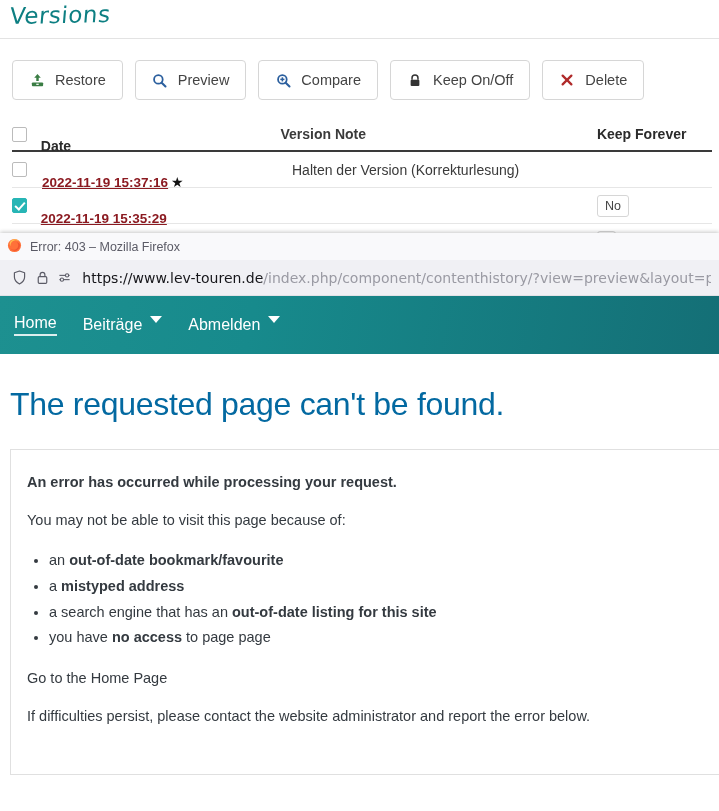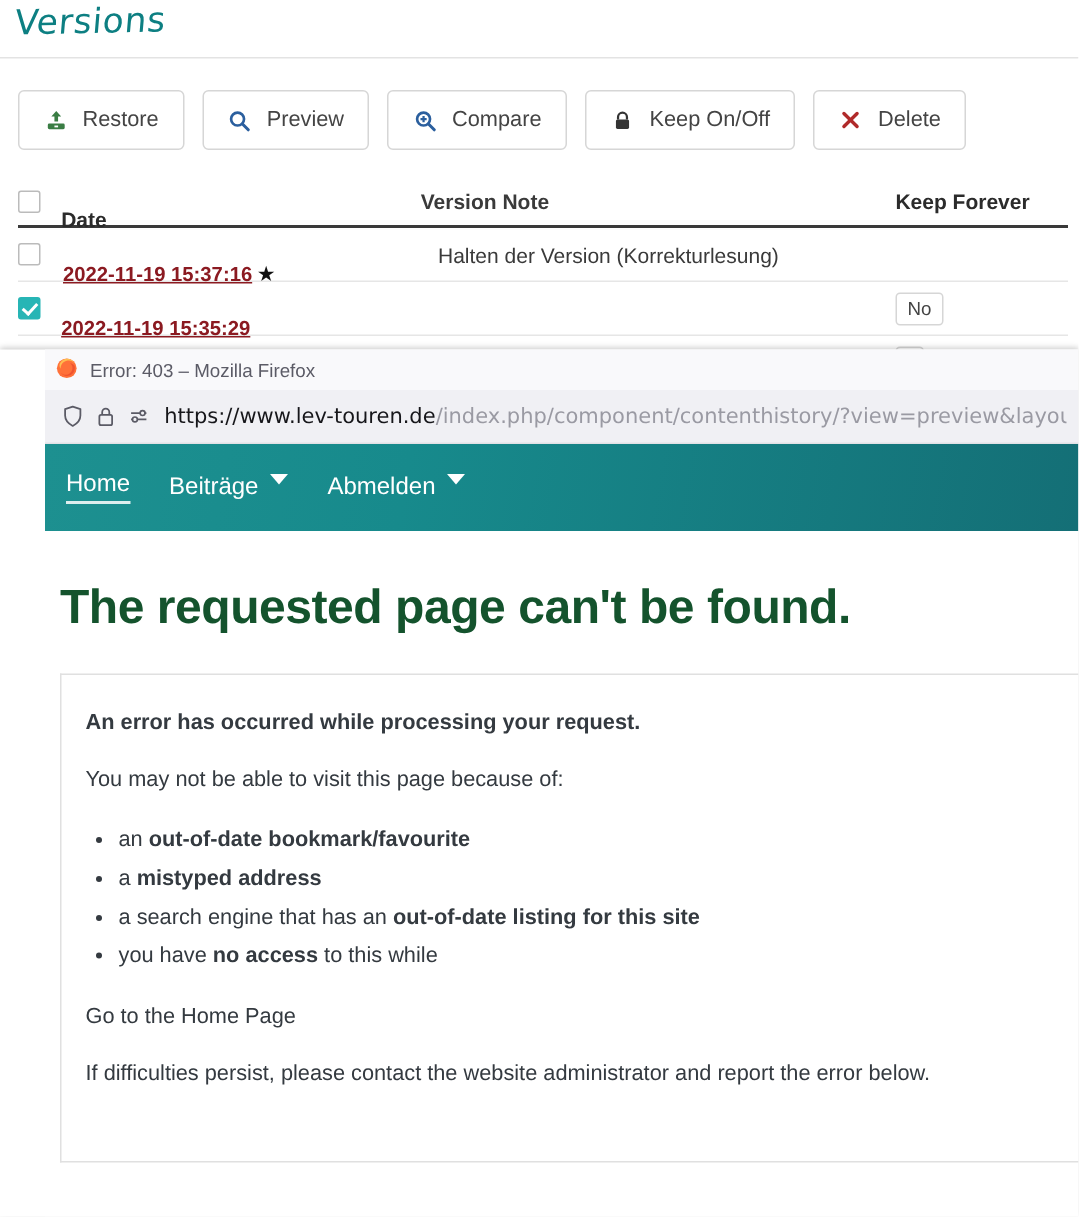--- a/index.html
+++ b/index.html
@@ -55,21 +55,21 @@
 
   .keepbadge {
     display: inline-flex; align-items: center; gap: 5px;
     border: 1px solid #d6d6d6; border-radius: 3px; background: #fff;
     padding: 3px 7px; font-size: 12.5px; color: #444; cursor: pointer;
   }
 
   
   .ffwin {
     position: absolute; left: 0; top: 233px; width: 719px; height: 578px;
-    background: #fff; box-shadow: 0 -1px 4px rgba(0,0,0,.22); padding-left: 30px;
+    background: #fff; box-shadow: 0 -1px 4px rgba(0,0,0,.22);
   }
   .fftitle {
     height: 27px; background: #f9f9fb; display: flex; align-items: center; gap: 8px; padding-left: 7px;
     font-size: 12.5px; color: #5b5b66;
   }
   .ffnav {
     height: 36px; background: #f0f0f4; display: flex; align-items: center; gap: 0; padding: 0 8px;
     border-bottom: 1px solid #e2e2e6;
   }
   .ffico { width: 26px; height: 26px; display: flex; align-items: center; justify-content: center; }
@@ -86,21 +86,21 @@
     height: 58px;
     background: linear-gradient(100deg, #1d9090 0%, #178a8c 35%, #146f76 100%);
     display: flex; align-items: center; gap: 26px; padding: 0 14px;
   }
   .navlink { color: #fff; font-size: 16px; display: flex; align-items: flex-start; gap: 8px; cursor: pointer; }
   .navlink.active { border-bottom: 2px solid rgba(255,255,255,.85); padding-bottom: 2px; }
   .caret { width: 0; height: 0; border-left: 6px solid transparent; border-right: 6px solid transparent; border-top: 7px solid #fff; }
 
   .errhead {
     margin: 32px 0 0 10px;
-    color: #14532d; font-size: 32px; font-weight: bold;
+    color: #0369a1; font-size: 32px; font-weight: normal;
     font-family: "Liberation Sans", sans-serif; letter-spacing: -0.3px;
   }
 
   .errbox { margin: 26px 0 0 10px; width: 760px; border: 1px solid #e0e0e0; border-right: none; padding: 22px 24px 30px 16px; }
   .errbox p { font-size: 14.5px; color: #343a40; margin-bottom: 17px; line-height: 1.45; }
   .errbox p.bold { font-weight: bold; }
   .errbox ul { margin: 0 0 17px 22px; }
   .errbox li { font-size: 14.5px; color: #343a40; line-height: 1.78; }
   .errbox li b { font-weight: bold; }
   .homebtn {
@@ -282,21 +282,21 @@
 
       <h1 class="errhead">The requested page can't be found.</h1>
 
       <div class="errbox">
         <p class="bold">An error has occurred while processing your request.</p>
         <p>You may not be able to visit this page because of:</p>
         <ul>
           <li><span>an </span><b>out-of-date bookmark/favourite</b><span></span></li>
           <li><span>a </span><b>mistyped address</b><span></span></li>
           <li><span>a search engine that has an </span><b>out-of-date listing for this site</b><span></span></li>
-          <li><span>you have </span><b>no access</b><span> to this while</span></li>
+          <li><span>you have </span><b>no access</b><span> to page page</span></li>
         </ul>
         <p>Go to the Home Page</p>
         <p>If difficulties persist, please contact the website administrator and report the error below.</p>
         
       </div>
 
     </div>
   </div>
 
 </div>

